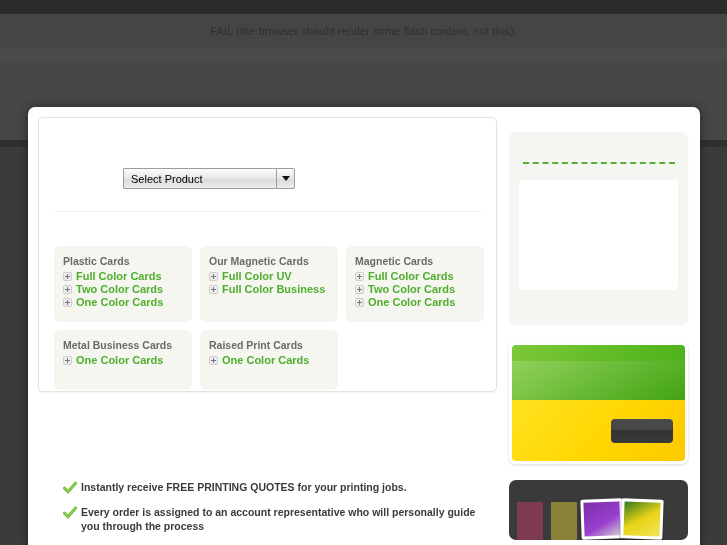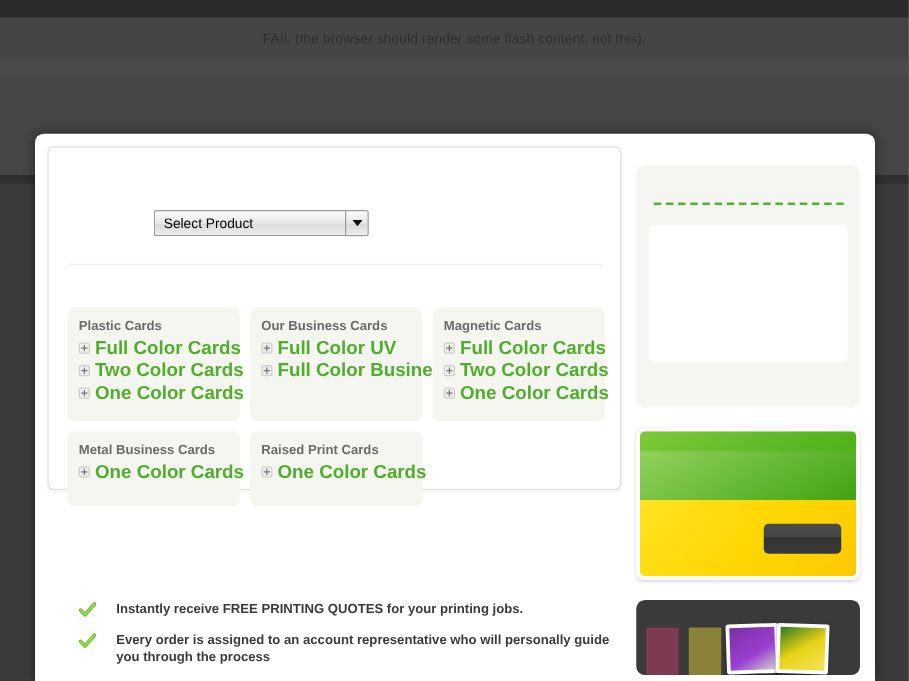--- a/index.html
+++ b/index.html
@@ -142,21 +142,21 @@
   }
   .plus-icon::before, .plus-icon::after {
     content: "";
     position: absolute;
     background: #777;
   }
   .plus-icon::before { left: 1px; top: 3px; width: 5px; height: 1px; }
   .plus-icon::after  { left: 3px; top: 1px; width: 1px; height: 5px; }
 
   .prod-link {
-    font-size: 15px;
+    font-size: 11px;
     font-weight: bold;
     color: #4fae2d;
     text-decoration: none;
     cursor: pointer;
   }
 
   
   .blurb {
     position: absolute;
     left: 25px; top: 348px;
@@ -164,21 +164,21 @@
   }
   .blurb-para {
     font-size: 11px;
     color: #2e2e2e;
     line-height: 15px;
     width: 432px;
   }
   .feature-list { margin-top: 15px; }
   .feature-row {
     display: flex;
-    gap: 16px;
+    gap: 4px;
     margin-bottom: 10px;
     align-items: flex-start;
   }
   .check-icon {
     flex: 0 0 14px;
     width: 14px; height: 14px;
     position: relative;
     margin-top: 1px;
   }
   .check-icon svg { display: block; }
@@ -327,21 +327,21 @@
             <span class="plus-icon"></span>
             <a class="prod-link">Two Color Cards</a>
           </div>
           <div class="prod-item">
             <span class="plus-icon"></span>
             <a class="prod-link">One Color Cards</a>
           </div>
         </div>
 
         <div class="prod-card h1">
-          <div class="prod-title">Our Business Cards</div>
+          <div class="prod-title">Our Magnetic Cards</div>
           <div class="prod-item">
             <span class="plus-icon"></span>
             <a class="prod-link">Full Color UV</a>
           </div>
           <div class="prod-item">
             <span class="plus-icon"></span>
             <a class="prod-link">Full Color Business</a>
           </div>
         </div>
 

